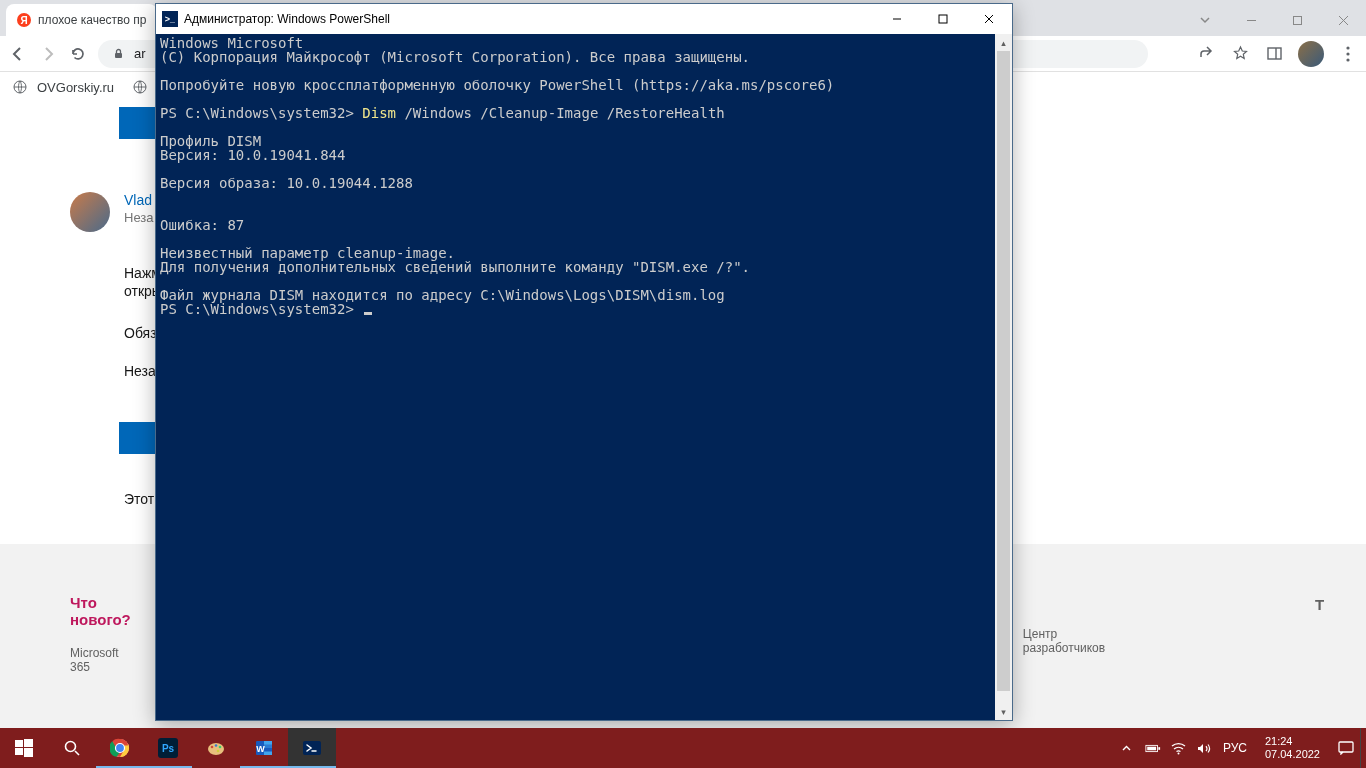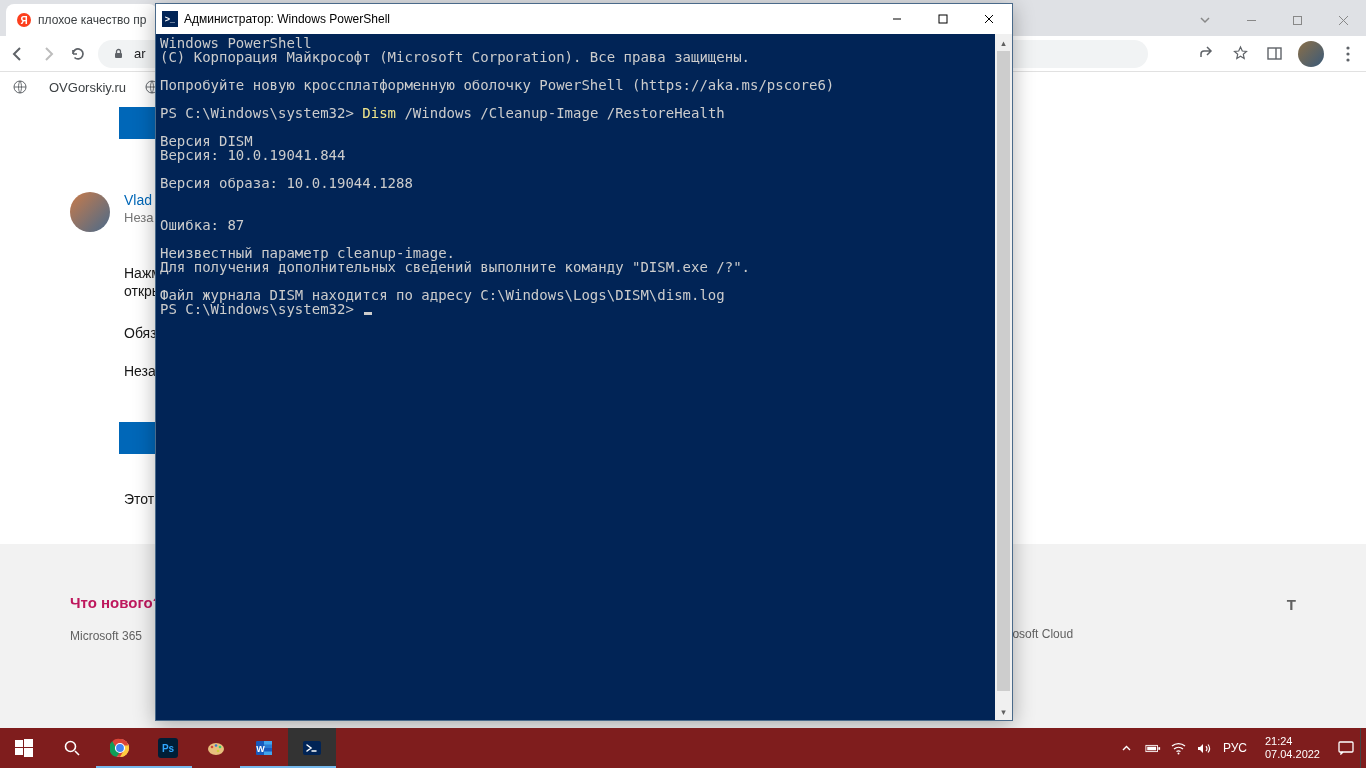--- a/index.html
+++ b/index.html
@@ -9,21 +9,21 @@
   .tabstrip { height: 36px; background: #dfe1e5; display: flex; align-items: flex-end; padding-left: 6px; }
   .tab { height: 32px; background: #fff; border-radius: 8px 8px 0 0; display: flex; align-items: center; gap: 6px; padding: 0 10px; font-size: 12px; color: #3c4043; max-width: 180px; overflow: hidden; white-space: nowrap; }
   .chrome-controls { margin-left: auto; display: flex; }
   .chrome-controls .cc { width: 46px; height: 32px; display: flex; align-items: center; justify-content: center; color: #888; font-size: 14px; }
   .toolbar { height: 36px; background: #fff; border-bottom: 1px solid #e1e1e1; display: flex; align-items: center; padding: 0 8px; gap: 10px; }
   .nav-icon { width: 20px; height: 20px; display: flex; align-items: center; justify-content: center; color: #5f6368; }
   .omnibox { flex: 0 0 auto; width: 1050px; height: 28px; background: #f1f3f4; border-radius: 14px; display: flex; align-items: center; padding: 0 10px; gap: 6px; font-size: 13px; color: #202124; }
   .tool-right { margin-left: auto; display: flex; align-items: center; gap: 14px; color: #5f6368; }
   .avatar-circle { width: 26px; height: 26px; border-radius: 50%; background: linear-gradient(135deg,#8b6f47,#3a5a7a); }
   .bookmarks { height: 30px; background: #fff; display: flex; align-items: center; gap: 18px; padding: 0 12px; font-size: 13px; color: #3c4043; }
-  .bm { display: flex; align-items: center; gap: 21px; }
+  .bm { display: flex; align-items: center; gap: 9px; }
   .bm-icon { width: 16px; height: 16px; display: inline-flex; align-items: center; justify-content: center;}
   
   .page { position: relative; flex: 1; background: #fff; }
   .post { position: absolute; left: 70px; top: 90px; width: 950px; display: flex; gap: 14px; }
   .post-av { width: 40px; height: 40px; border-radius: 50%; background: linear-gradient(135deg,#c97b4a,#4a6a8a); flex-shrink: 0; }
   .post-body { font-size: 14px; color: #171717; }
   .post-body a { color: #0067b8; text-decoration: none; }
   .post-meta { color: #767676; font-size: 13px; margin-top: 2px; }
   .post-line { margin-top: 12px; }
   .footer-band { position: absolute; left: 0; right: 0; bottom: 0; height: 224px; background: #f2f2f2; }
@@ -199,20 +199,23 @@
         </div>
         <div class="footer-col" style="padding-top:33px">
           <div>Профиль учетной записи</div>
         </div>
         <div class="footer-col" style="padding-top:33px">
           <div>Microsoft для образования</div>
         </div>
         <div class="footer-col" style="padding-top:33px">
           <div>Microsoft Cloud</div>
         </div>
+        <div class="footer-col" style="padding-top:33px">
+          <div>Центр разработчиков</div>
+        </div>
         <div class="footer-spacer"></div>
         <div class="footer-col" style="margin-left:-150px">
           <h4 style="visibility:hidden">.</h4>
           <div style="margin-top:-33px;margin-bottom:18px;font-size:15px;font-weight:600">T</div>
         </div>
 
       </div>
     </div>
   </div>
 </div>
@@ -233,28 +236,28 @@
           </svg>
         </div>
       <div class="ps-winbtn">
           <svg viewBox="0 0 10 10">
             <path d="M1 1l8 8M9 1l-8 8" stroke="#000"></path>
           </svg>
         </div>
     </div>
   </div>
   <div class="ps-body-wrap">
-    <div class="ps-body"><span>Windows PowerShell</span>
+    <div class="ps-body"><span>Windows Microsoft</span>
 <span>(C) Корпорация Майкрософт (Microsoft Corporation). Все права защищены.</span>
 <span></span>
 <span>Попробуйте новую кроссплатформенную оболочку PowerShell (https://aka.ms/pscore6)</span>
 <span></span>
 <span>PS C:\Windows\system32&gt; </span><span class="ps-yellow">Dism</span><span> /Windows /Cleanup-Image /RestoreHealth</span>
 <span></span>
-<span>Версия DISM</span>
+<span>Профиль DISM</span>
 <span>Версия: 10.0.19041.844</span>
 <span></span>
 <span>Версия образа: 10.0.19044.1288</span>
 <span></span>
 <span></span>
 <span>Ошибка: 87</span>
 <span></span>
 <span>Неизвестный параметр cleanup-image.</span>
 <span>Для получения дополнительных сведений выполните команду "DISM.exe /?".</span>
 <span></span>

